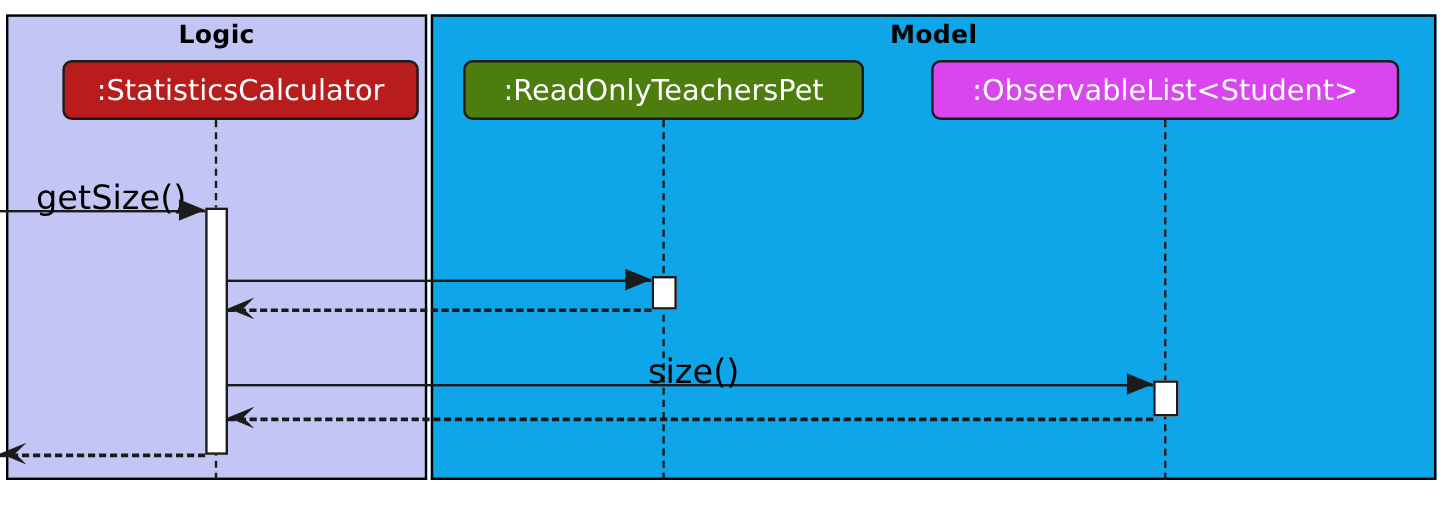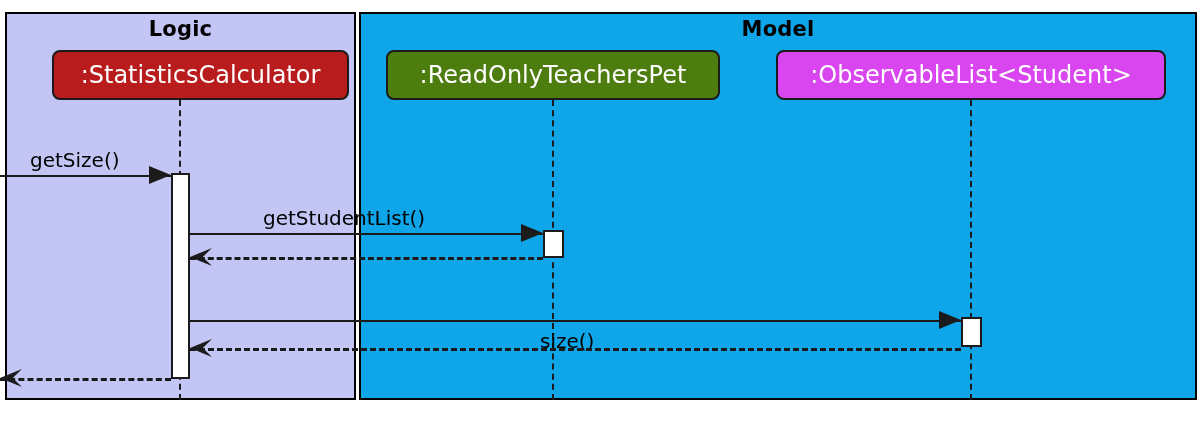--- a/index.html
+++ b/index.html
@@ -76,21 +76,21 @@
   .msg-line.dashed {
     border-top: 3px dashed #1b1b1b;
   }
   
   .arrow-head {
     position: absolute;
     z-index: 4;
   }
   .msg-label {
     position: absolute;
-    font-size: 20px;
+    font-size: 28px;
     color: #000000;
     white-space: nowrap;
     z-index: 3;
     text-align: center;
   }
 </style>
 </head>
 <body>
 
 <div id="diagram">
@@ -111,30 +111,29 @@
     <div class="activation" style="left: 961px; top: 317px; width: 21px; height: 30px;"></div>
     <div class="msg-line solid" style="left: 0px; top: 175px; width: 171px;"></div>
     <svg width="22" height="20" class="arrow-head" style="position: absolute; top: 165px; left: 149px;">
       <path d="M0,1 L22,10 L0,19 Z" fill="#1b1b1b"></path>
     </svg>
     <div class="msg-label" style="left: 30px; top: 148px;">getSize()</div>
     <div class="msg-line solid" style="left: 190px; top: 233px; width: 353px;"></div>
     <svg width="22" height="20" class="arrow-head" style="position: absolute; top: 223px; left: 521px;">
       <path d="M0,1 L22,10 L0,19 Z" fill="#1b1b1b"></path>
     </svg>
-    <div class="msg-label" style="left: 263px; top: 206px;">getStudentList()</div>
     <div class="msg-line dashed" style="left: 190px; top: 257px; width: 353px;"></div>
     <svg width="22" height="20" class="arrow-head" style="position: absolute; top: 247px; left: 190px;">
       <path d="M22,1 L0,10 L22,19 L12.76,10 Z" fill="#1b1b1b"></path>
     </svg>
     <div class="msg-line solid" style="left: 190px; top: 320px; width: 771px;"></div>
     <svg width="22" height="20" class="arrow-head" style="position: absolute; top: 310px; left: 939px;">
       <path d="M0,1 L22,10 L0,19 Z" fill="#1b1b1b"></path>
     </svg>
-    <div class="msg-label" style="left: 540px; top: 293px; margin-top: 36px;">size()</div>
+    <div class="msg-label" style="left: 540px; top: 293px;">size()</div>
     <div class="msg-line dashed" style="left: 190px; top: 348px; width: 771px;"></div>
     <svg width="22" height="20" class="arrow-head" style="position: absolute; top: 338px; left: 190px;">
       <path d="M22,1 L0,10 L22,19 L12.76,10 Z" fill="#1b1b1b"></path>
     </svg>
     <div class="msg-line dashed" style="left: 0px; top: 378px; width: 171px;"></div>
     <svg width="22" height="20" class="arrow-head" style="position: absolute; top: 368px; left: 0px;">
       <path d="M22,1 L0,10 L22,19 L12.76,10 Z" fill="#1b1b1b"></path>
     </svg>
   </div>
 

